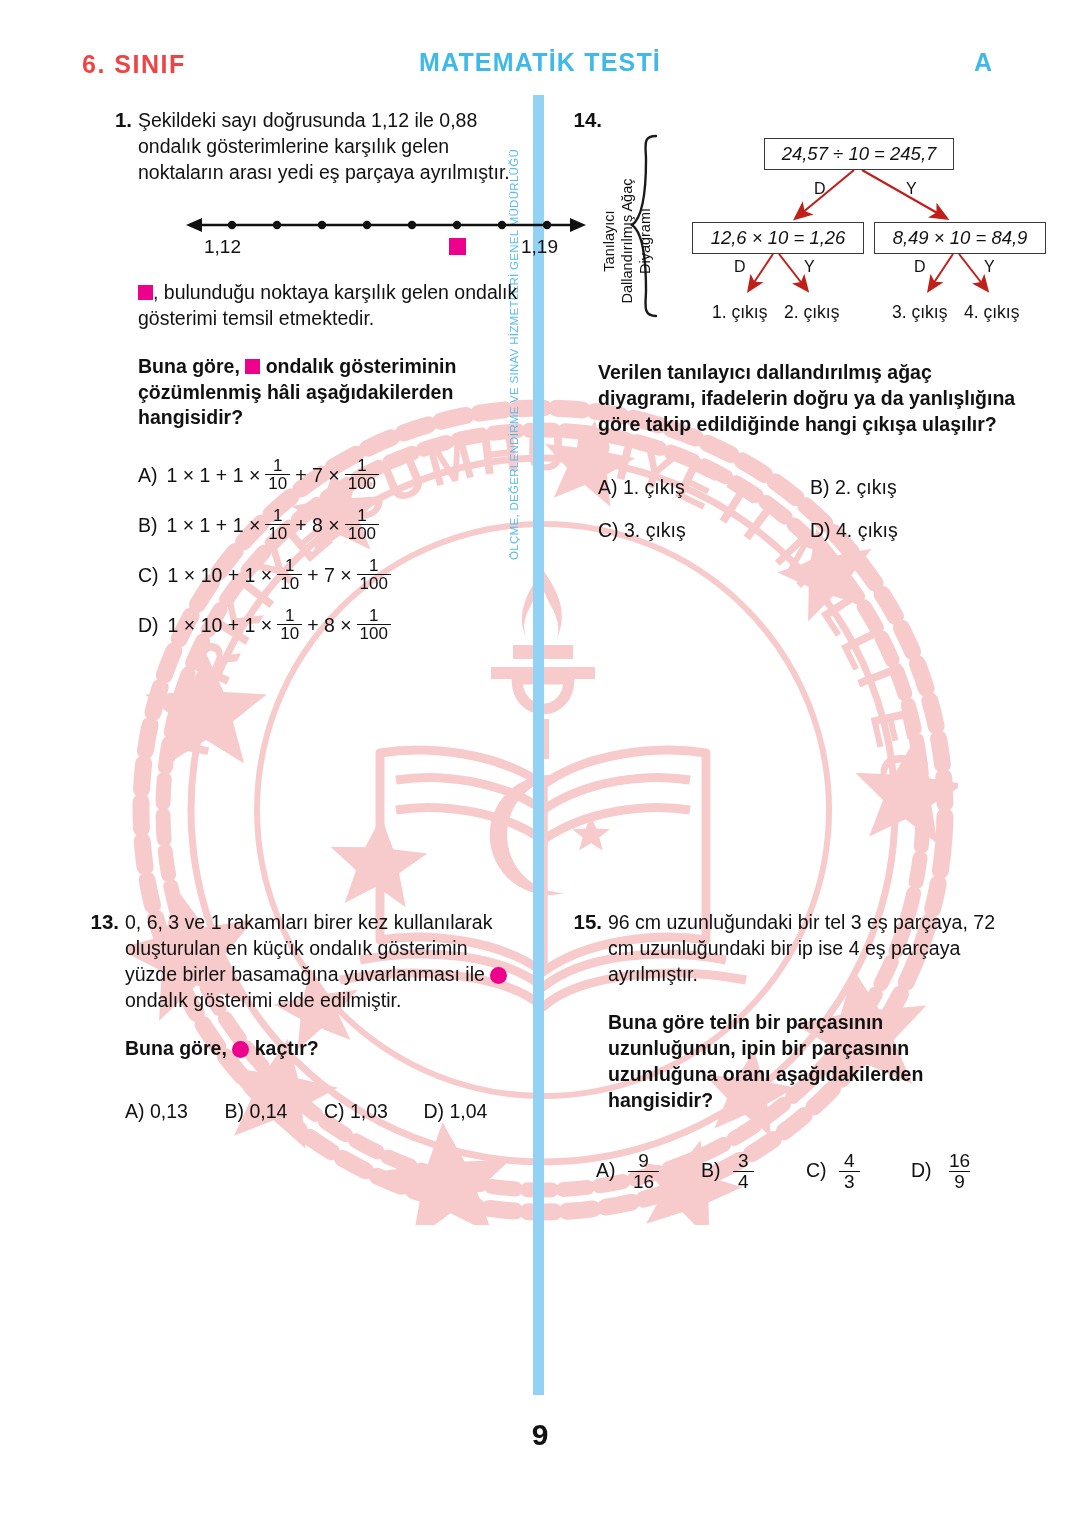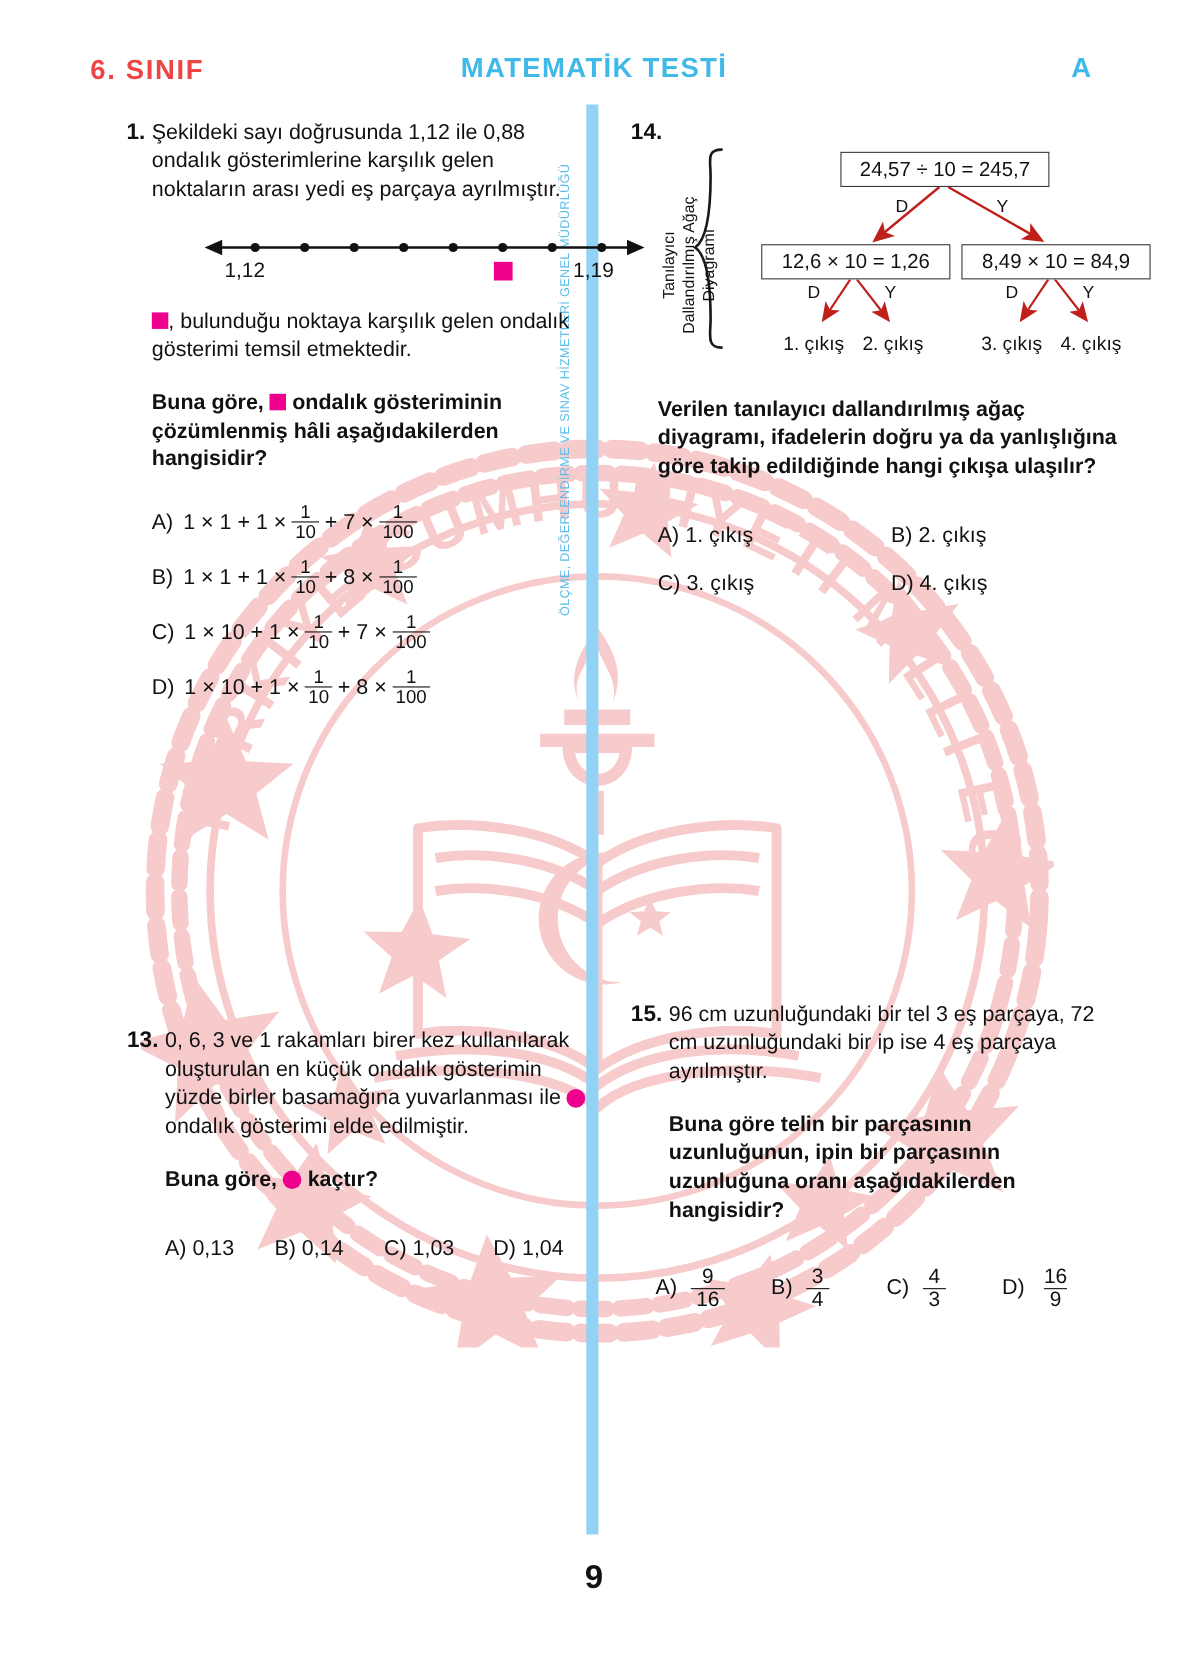--- a/index.html
+++ b/index.html
@@ -149,21 +149,21 @@
   .tree-side-label {
     position: absolute; left: -16px; top: 36px;
     width: 150px;
     font-size: 14.5px; color: #111; text-align: center;
     transform: rotate(-90deg); transform-origin: 75px 75px;
     line-height: 1.25;
   }
   .node {
     position: absolute; border: 1.8px solid #3a3a3a; background: #fff;
     font-size: 18.5px; color: #111; display: flex; align-items: center;
-    justify-content: center; padding: 3px 20px; white-space: nowrap;
+    justify-content: center; padding: 3px 20px; white-space: nowrap; font-style: italic;
   }
   .edge-lbl {
     position: absolute; font-size: 16px; color: #111;
   }
   .leaf {
     position: absolute; font-size: 17.5px; color: #111; white-space: nowrap;
   }
 </style>
 </head>
 <body>
@@ -333,21 +333,21 @@
           <span class="tok">+ 8 ×</span>
           <span class="frac">
             <span class="num">1</span>
             <span class="den">100</span>
           </span>
         </div>
       </div>
     </div>
   </div>
 
-  <div class="q" style="left:98px; top:910px; width:450px;margin-top:24px;">
+  <div class="q" style="left:73px; top:910px; width:450px;">
     <div class="q-num">13.</div>
     <div class="q-body">
       <div class="q-text">
         <span>0, 6, 3 ve 1 rakamları birer kez kullanılarak oluşturulan en küçük ondalık gösterimin yüzde birler basamağına yuvarlanması ile</span>
         <span class="circ-pink"></span>
         <span>ondalık gösterimi elde edilmiştir.</span>
       </div>
 
       <div class="spacer-md"></div>
 

